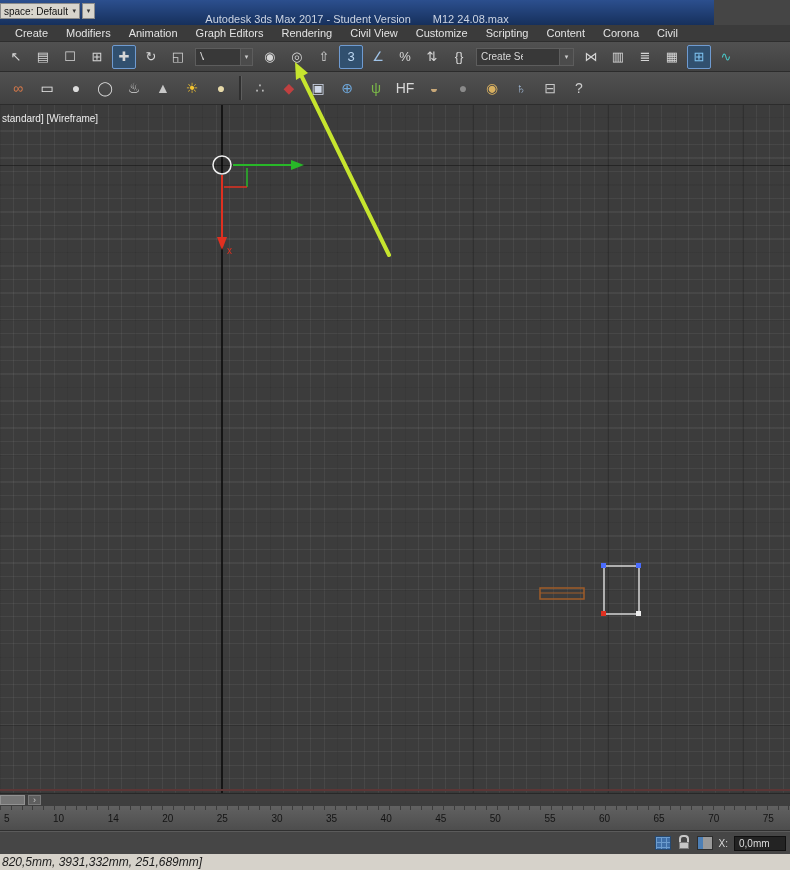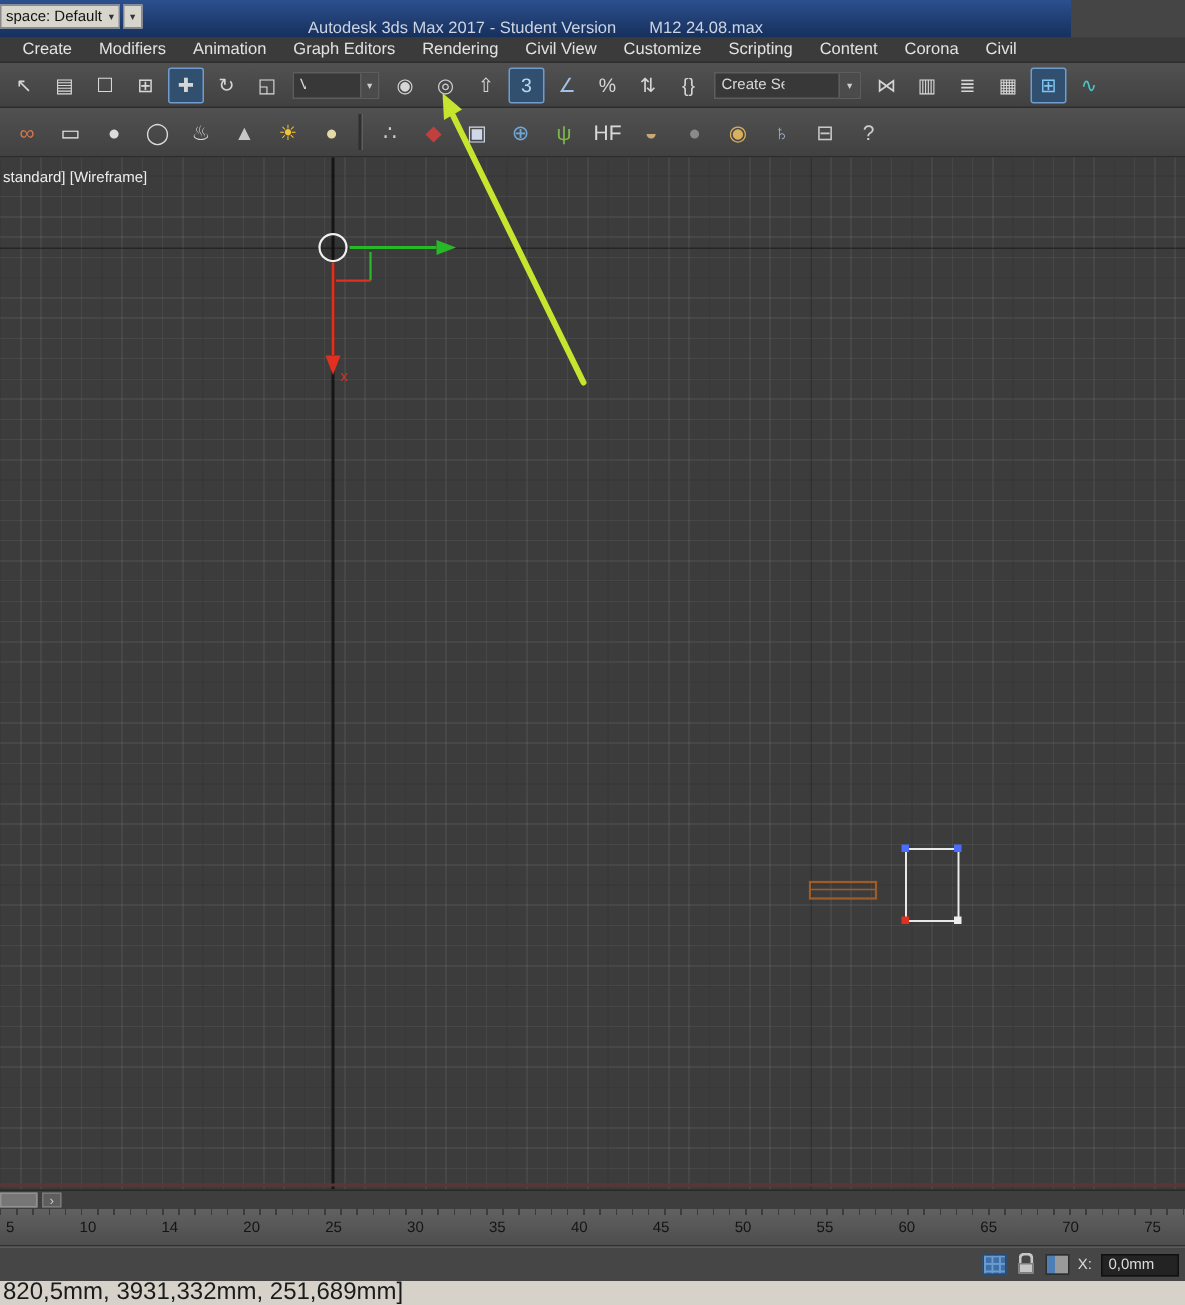--- a/index.html
+++ b/index.html
@@ -80,21 +80,21 @@
   .lock-shackle{width:6px;height:5px;border:2px solid #c6c6c6;border-bottom:none;border-radius:4px 4px 0 0;}
   .lock-body{width:10px;height:7px;background:#c6c6c6;border:1px solid #7e7e7e;box-sizing:border-box;}
   .st-win{width:16px;height:14px;border:1px solid #2e2e2e;box-sizing:border-box;
           background:linear-gradient(90deg,#4d7fb5 0 5px,#9a9a9a 5px);}
   .xlabel{color:#dcdcdc;font-size:10px;}
   .xfield{width:52px;height:15px;background:#232323;border:1px solid #101010;color:#dcdcdc;
           font-size:10px;display:flex;align-items:center;padding:0 4px;box-sizing:border-box;}
 
   
   .bottombar{position:absolute;top:854px;left:0;width:790px;height:16px;background:#d6d2ca;
-             color:#1b1b1b;font-size:16px;display:flex;align-items:center;padding-left:2px;box-sizing:border-box;}
+             color:#1b1b1b;font-size:12px;display:flex;align-items:center;padding-left:2px;box-sizing:border-box;font-style:italic;}
 
   
   .annotation-svg{position:absolute;left:0;top:0;width:790px;height:870px;pointer-events:none;z-index:60;}
 </style>
 </head>
 <body>
 
 <div class="page">
 
   <div class="titlebar">

